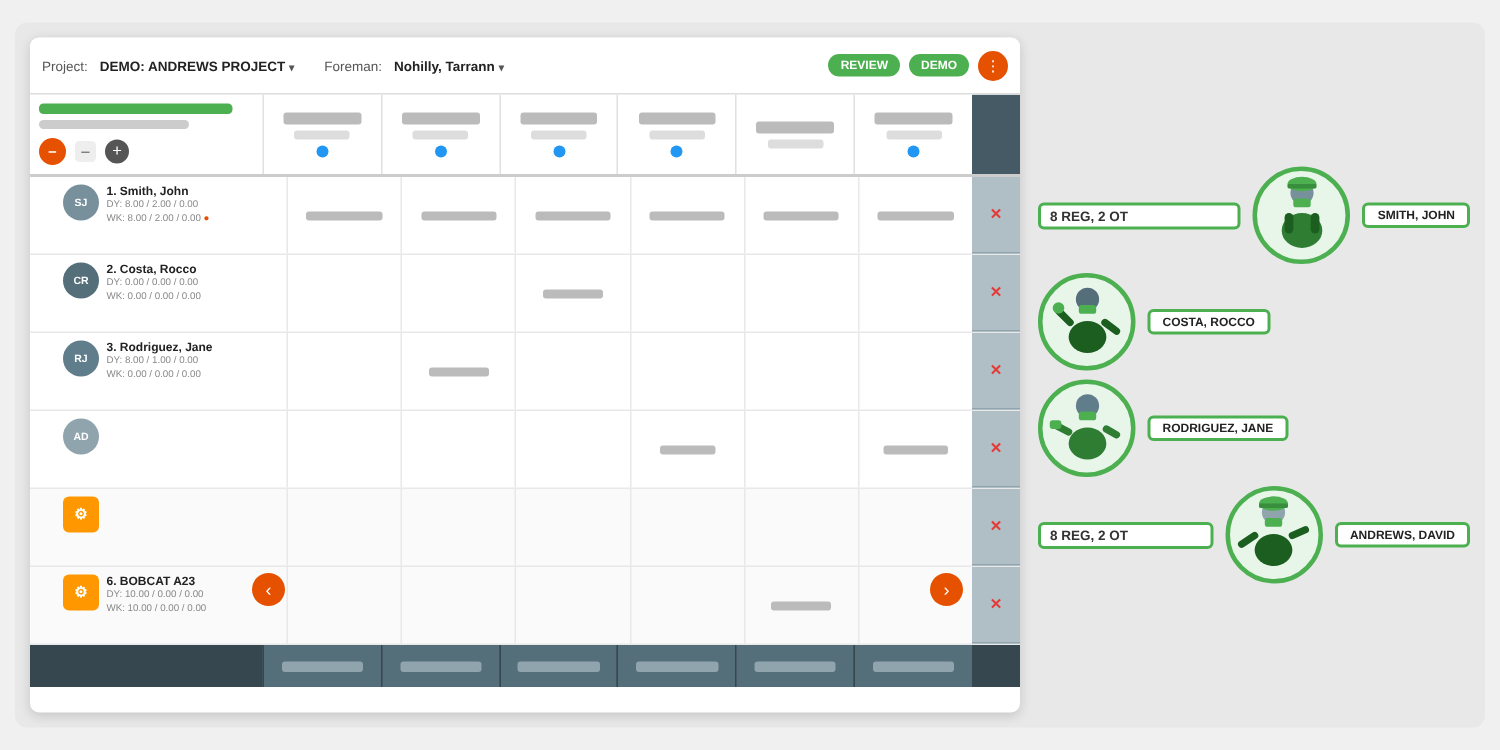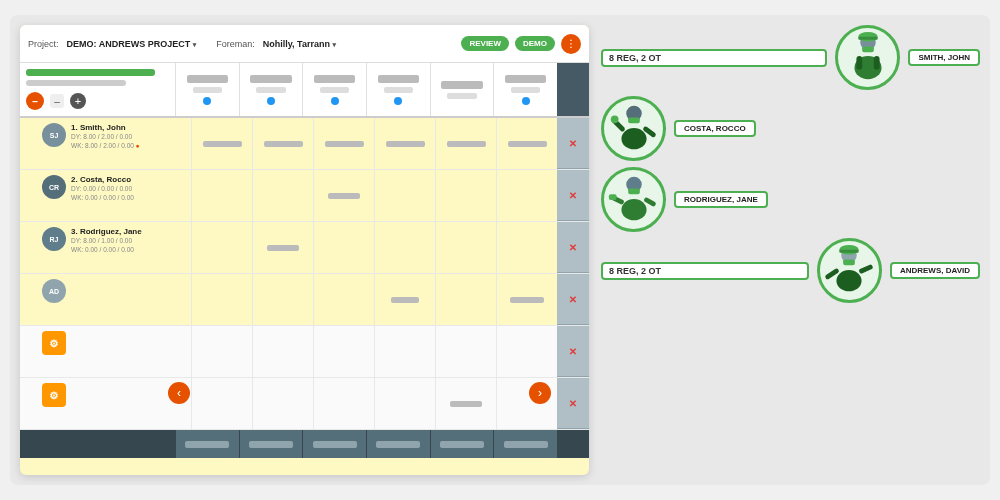--- a/index.html
+++ b/index.html
@@ -17,22 +17,22 @@
       width: 980px;
       height: 470px;
       display: flex;
       gap: 12px;
       padding: 10px;
       background: #e8e8e8;
       border-radius: 8px;
     }
     
     .timesheet-panel {
-      width: 569px;
-      background: #fef9c3;
+      width: 660px;
+      background: #ffffff;
       border-radius: 6px;
       box-shadow: 0 2px 8px rgba(0,0,0,0.15);
       overflow: hidden;
       position: relative;
       flex-shrink: 0;
     }
     
     .top-bar {
       height: 38px;
       background: #fff;
@@ -374,20 +374,21 @@
       font-size: 12px;
       cursor: pointer;
       z-index: 10;
     }
     
     .workers-panel {
       flex: 1;
       display: flex;
       flex-direction: column;
       gap: 6px;
+      justify-content: center;
     }
     .worker-card {
       display: flex;
       align-items: center;
       gap: 8px;
     }
     .worker-badge-group {
       display: flex;
       flex-direction: column;
       gap: 3px;
@@ -656,20 +657,24 @@
             </div>
         </div>
         <div class="right-col">
           <span class="x-btn">✕</span>
         </div>
       </div>
 
       <div class="employee-row equipment">
         <div class="employee-info">
           <div class="avatar equip2" style="font-size:10px;">⚙</div>
+          <div class="employee-details">
+            <div class="emp-name">6. BOBCAT A23</div>
+            <div class="emp-stats">DY: 10.00 / 0.00 / 0.00<br>WK: 10.00 / 0.00 / 0.00</div>
+          </div>
         </div>
         <div class="day-cells">
           <div class="day-cell">
               <div class="cell-bar empty"></div>
             </div>
           <div class="day-cell">
               <div class="cell-bar empty"></div>
             </div>
           <div class="day-cell">
               <div class="cell-bar empty"></div>

